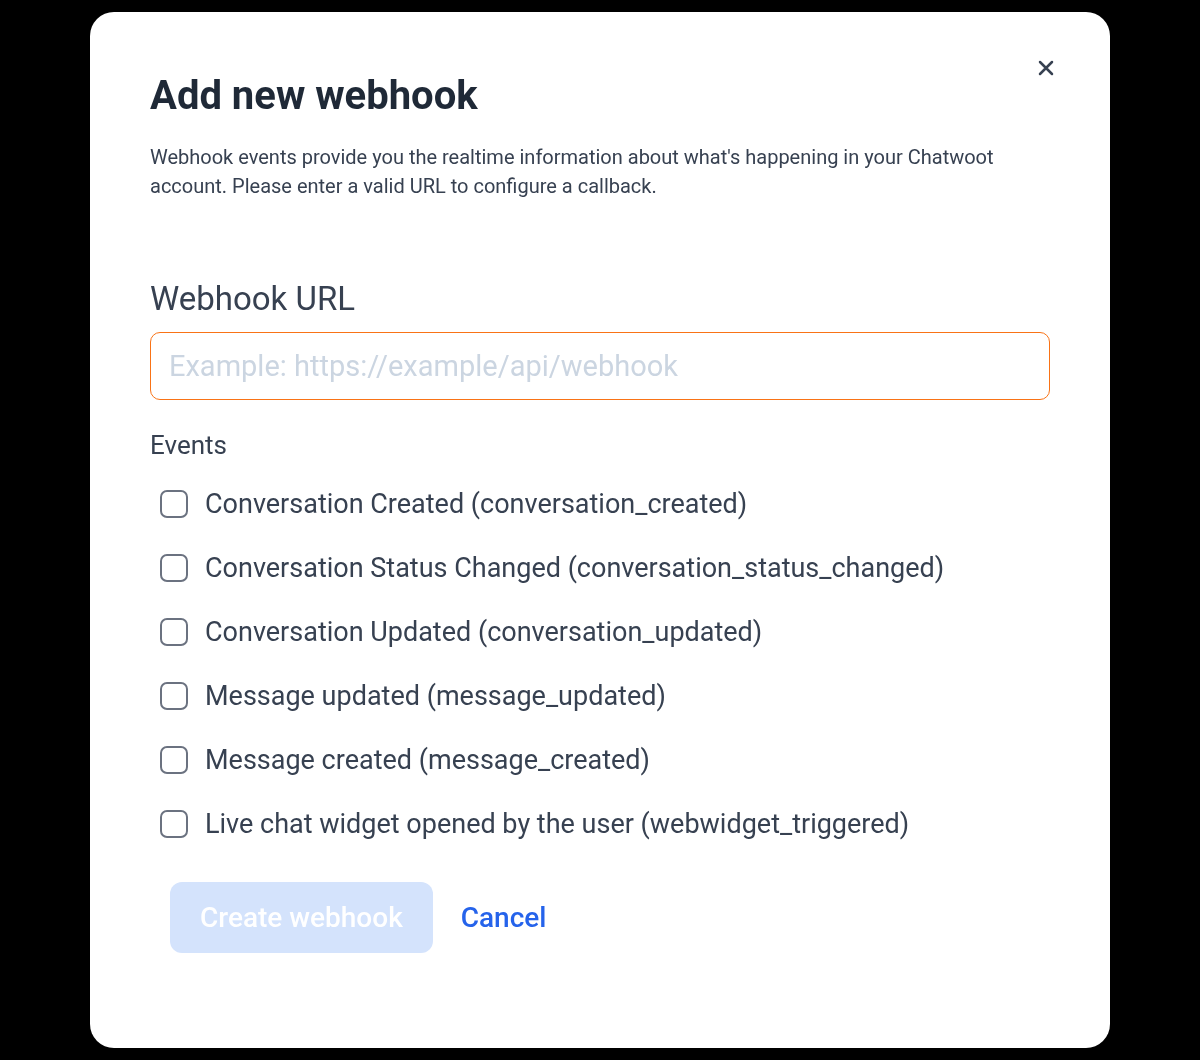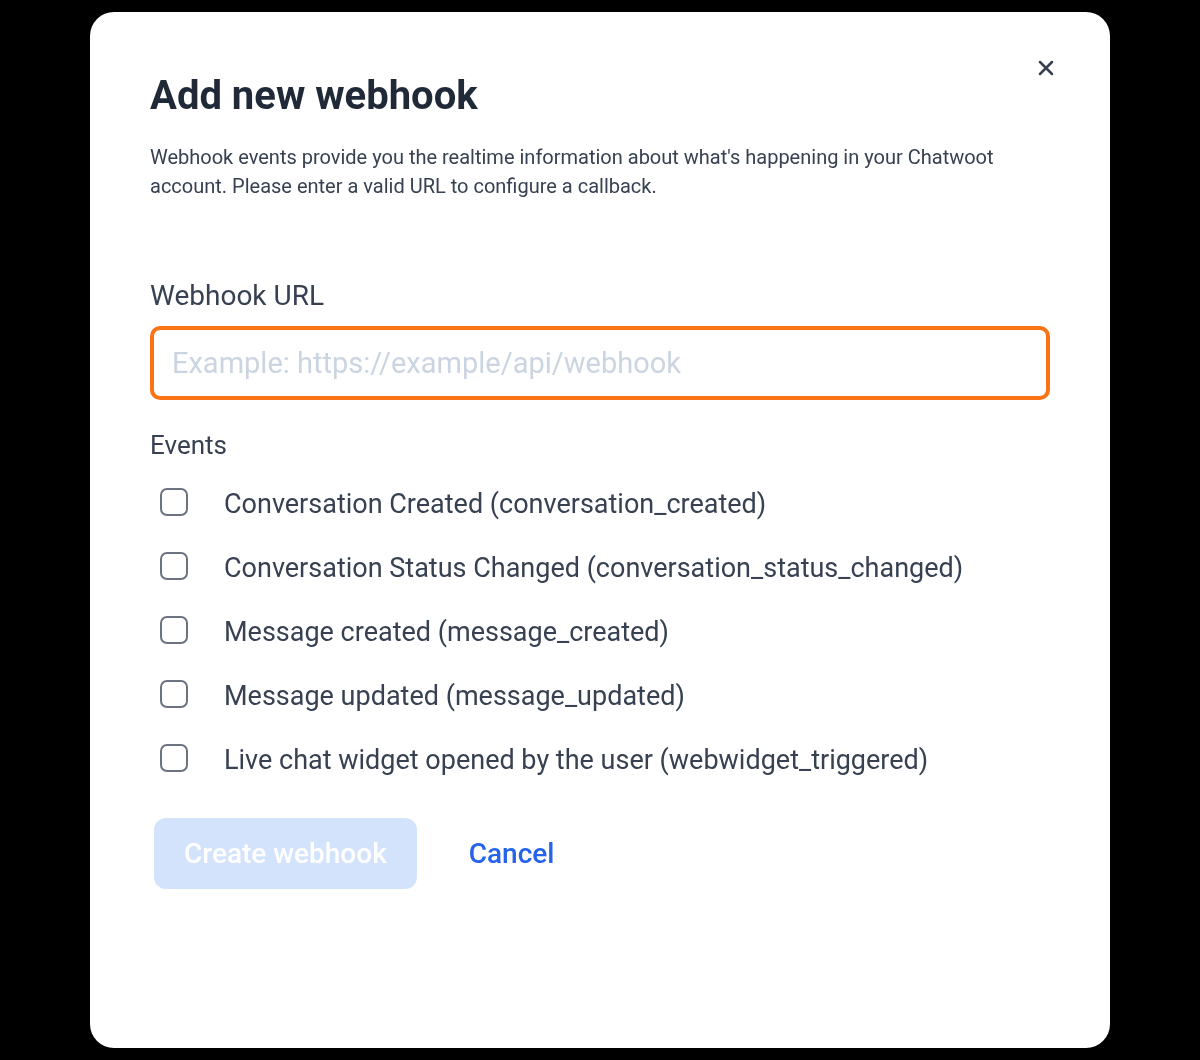--- a/index.html
+++ b/index.html
@@ -48,75 +48,75 @@
       color: #1f2937;
       margin-bottom: 24px;
     }
     .modal-description {
       font-size: 20px;
       color: #374151;
       line-height: 1.45;
       margin-bottom: 78px;
     }
     .field-label {
-      font-size: 28px;
+      font-size: 33px;
       color: #374151;
       margin-bottom: 14px;
       display: block;
       margin-top: 18px;
     }
     .url-input {
       width: 100%;
       padding: 16px 18px;
       font-size: 29px;
-      border: 4px solid #f97316;
+      border: 1px solid #f97316;
       border-radius: 10px;
       color: #1f2937;
       outline: none;
       font-family: inherit;
     }
     .url-input::placeholder {
       color: #cbd5e1;
     }
     .events-section {
       margin-top: 30px;
     }
     .events-label {
       font-size: 26px;
       color: #374151;
       margin-bottom: 28px;
       display: block;
     }
     .event-item {
       display: flex;
-      align-items: flex-start;
-      gap: 36px;
+      align-items: center;
+      gap: 17px;
       margin-bottom: 32px;
       padding-left: 10px;
     }
     .checkbox {
       width: 28px;
       height: 28px;
       border: 2px solid #6b7280;
       border-radius: 7px;
       background: #fff;
       cursor: pointer;
       flex-shrink: 0;
     }
     .event-label {
       font-size: 27px;
       color: #374151;
       cursor: pointer;
     }
     .button-row {
       display: flex;
       align-items: center;
-      gap: 52px;
+      gap: 28px;
       margin-top: 42px;
-      margin-left: 4px;
+      margin-left: 20px;
     }
     .btn-primary {
       background: #d4e3fc;
       color: #fff;
       border: none;
       padding: 19px 30px;
       font-size: 28px;
       font-weight: 500;
       border-radius: 12px;
       cursor: pointer;
@@ -154,29 +154,33 @@
     <div class="event-item">
       <div class="checkbox"></div>
       <span class="event-label">Conversation Created (conversation_created)</span>
     </div>
 
     <div class="event-item">
       <div class="checkbox"></div>
       <span class="event-label">Conversation Status Changed (conversation_status_changed)</span>
     </div>
 
-
     <div class="event-item">
       <div class="checkbox"></div>
-      <span class="event-label">Message created (message_created)</span>
+      <span class="event-label">Conversation Updated (conversation_updated)</span>
     </div>
 
     <div class="event-item">
       <div class="checkbox"></div>
       <span class="event-label">Message updated (message_updated)</span>
+    </div>
+
+    <div class="event-item">
+      <div class="checkbox"></div>
+      <span class="event-label">Message created (message_created)</span>
     </div>
 
     <div class="event-item">
       <div class="checkbox"></div>
       <span class="event-label">Live chat widget opened by the user (webwidget_triggered)</span>
     </div>
   </div>
 
   <div class="button-row">
     <button class="btn-primary">Create webhook</button>

